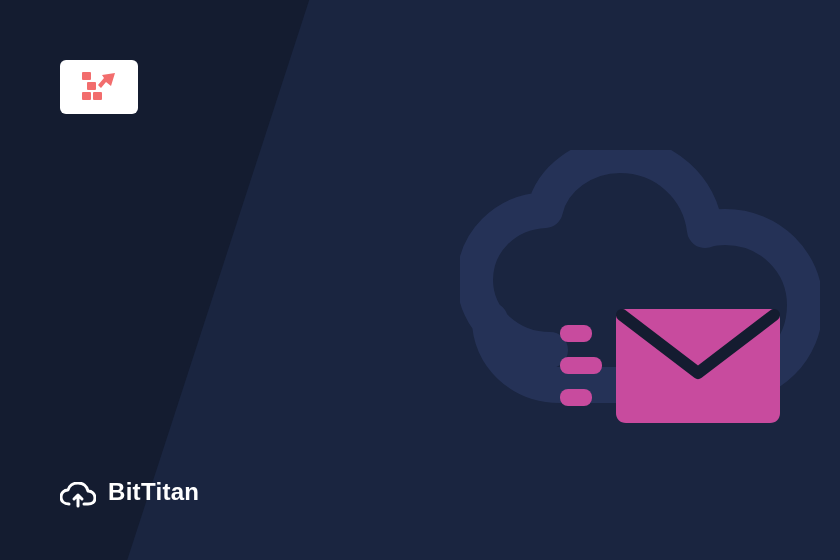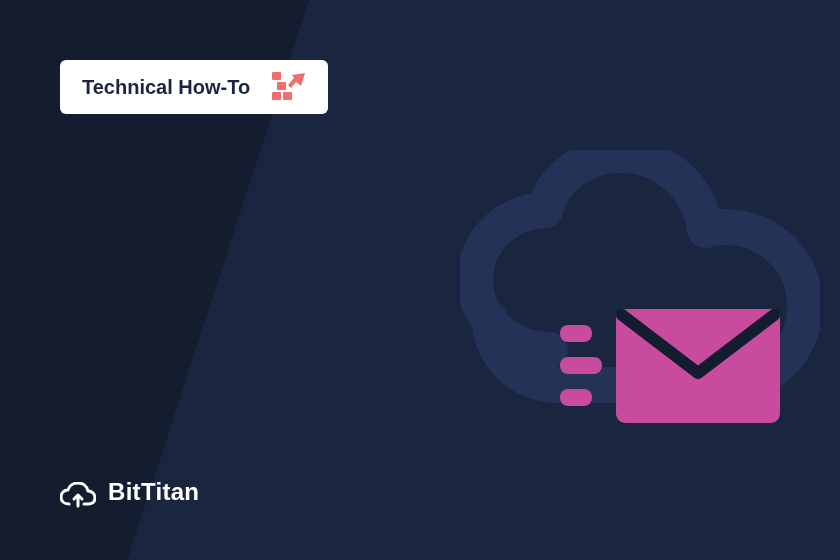--- a/index.html
+++ b/index.html
@@ -125,21 +125,20 @@
     <g>
       <path d="M 66 18 L 210 18 C 216 18 220 22 220 28 L 220 122 C 220 128 216 132 210 132 L 66 132 C 60 132 56 128 56 122 L 56 28 C 56 22 60 18 66 18 Z" fill="#c84b9e"></path>
       <path d="M 62 24 L 138 82 L 214 24" fill="none" stroke="#141c30" stroke-width="12" stroke-linecap="round" stroke-linejoin="round"></path>
     </g>
   </svg>
 </div>
 
 <div class="content">
 
   <div class="badge">
-    <span class="badge-text">Technical How-To</span>
     <span class="badge-icon">
       <svg width="34" height="30" viewBox="0 0 34 30">
         <g fill="#f26d6d">
           <rect x="0" y="20" width="9" height="8" rx="1"></rect>
           <rect x="11" y="20" width="9" height="8" rx="1"></rect>
           <rect x="5" y="10" width="9" height="8" rx="1"></rect>
           <rect x="0" y="0" width="9" height="8" rx="1"></rect>
           <path d="M 20 3 L 33 1 L 29 14 L 24 10 L 19 16 L 16 13 L 22 6 Z"></path>
         </g>
       </svg>

